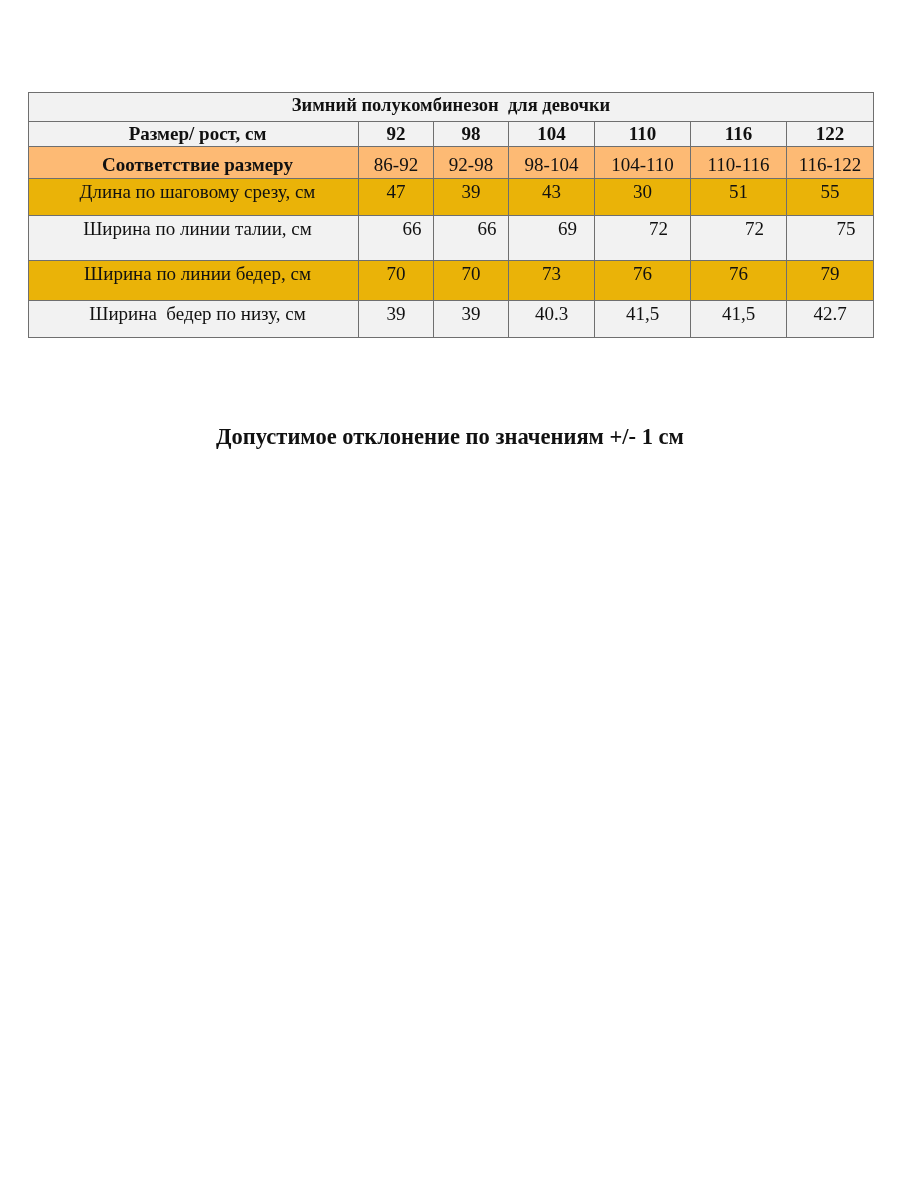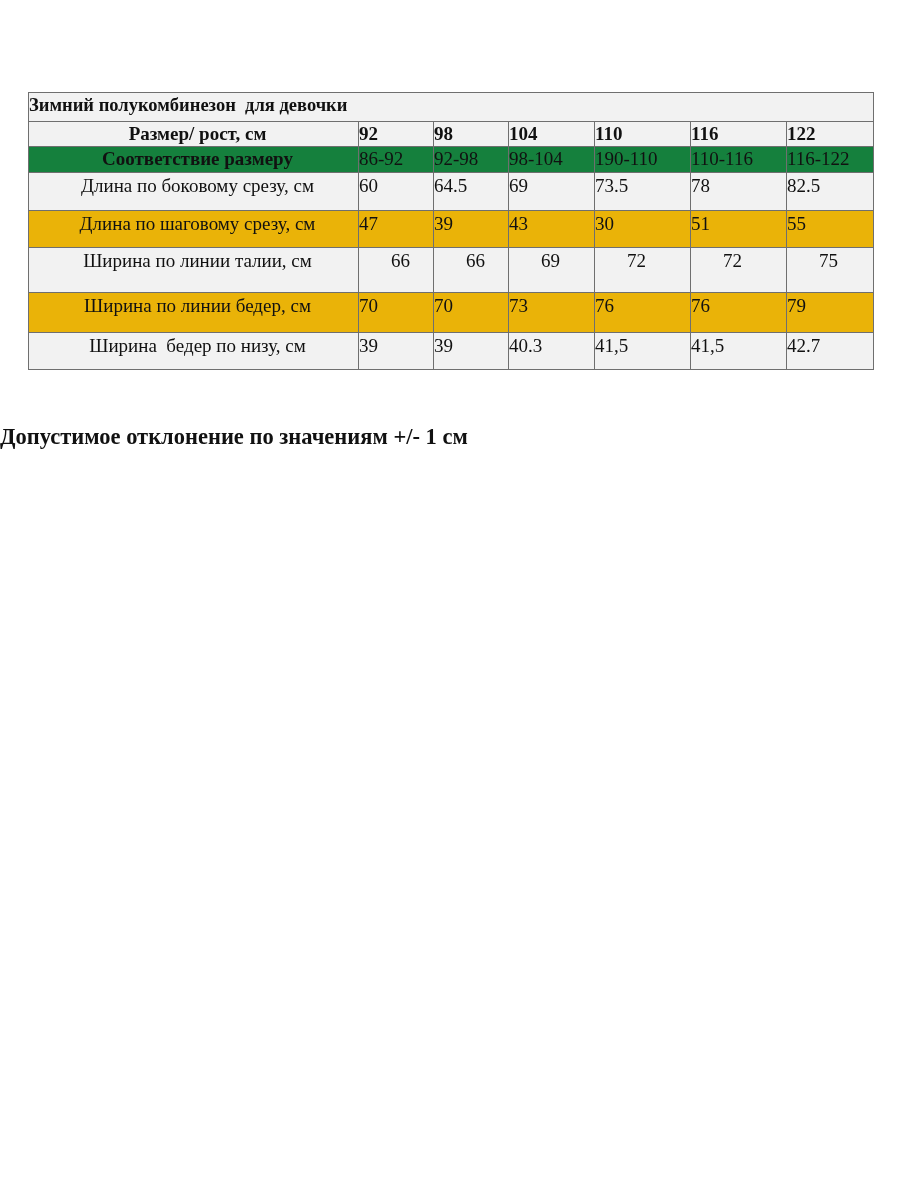--- a/index.html
+++ b/index.html
@@ -5,37 +5,37 @@
   html, body { margin: 0; padding: 0; background: #ffffff; }
   body { width: 900px; height: 1200px; position: relative; overflow: hidden;
          font-family: "Liberation Serif", "DejaVu Serif", serif; color: #111; }
   table.size-table {
     position: absolute; left: 28px; top: 92px; width: 845px;
     border-collapse: collapse; table-layout: fixed;
     border: 1.5px solid #6f6f6f;
   }
   table.size-table td {
     border: 1px solid #6f6f6f; padding: 0; font-size: 19px; line-height: 1;
-    vertical-align: top; color: #111;
+    vertical-align: top; text-align: center; color: #111;
   }
   table.size-table td.label { text-align: center; padding-left: 8px; }
   tr.title-row td { background: #f2f2f2; font-weight: bold; height: 25px; font-size: 18.5px; padding-top: 3px; }
   tr.size-row td { background: #f2f2f2; font-weight: bold; height: 22px; padding-top: 2px; }
-  tr.corr-row td { background: #15803d; height: 23px; padding-top: 2px; }
+  tr.corr-row td { background: #fdba74; height: 23px; padding-top: 8px; }
   tr.corr-row td.label { font-weight: bold; }
   tr.m-row td { padding-top: 3px; }
   tr.m-row.shade td { background: #f2f2f2; }
   tr.m-row.plain td { background: #eab308; }
   tr.h38 td { height: 34px; }
   tr.h37 td { height: 33px; }
   tr.h45 td { height: 41px; padding-left: 32px; }
   tr.h40 td { height: 36px; }
   tr.h37b td { height: 33px; }
   .note {
-    position: absolute; left: 0; width: 900px; top: 424px; 
+    position: absolute; left: 0; width: 900px; top: 424px; text-align: center;
     font-weight: bold; font-size: 22.5px; color: #111;
   }
 </style>
 </head>
 <body>
 
 <table class="size-table">
   <colgroup>
     <col style="width:330px">
       <col style="width:75px">
@@ -56,32 +56,23 @@
     <td>104</td>
     <td>110</td>
     <td>116</td>
     <td>122</td>
   </tr>
   <tr class="corr-row">
     <td class="label">Соответствие размеру</td>
     <td>86-92</td>
     <td>92-98</td>
     <td>98-104</td>
-    <td>190-110</td>
+    <td>104-110</td>
     <td>110-116</td>
     <td>116-122</td>
-  </tr>
-  <tr class="m-row shade h38">
-    <td class="label">Длина по боковому срезу, см</td>
-    <td>60</td>
-    <td>64.5</td>
-    <td>69</td>
-    <td>73.5</td>
-    <td>78</td>
-    <td>82.5</td>
   </tr>
   <tr class="m-row plain h37">
     <td class="label">Длина по шаговому срезу, см</td>
     <td>47</td>
     <td>39</td>
     <td>43</td>
     <td>30</td>
     <td>51</td>
     <td>55</td>
   </tr>

